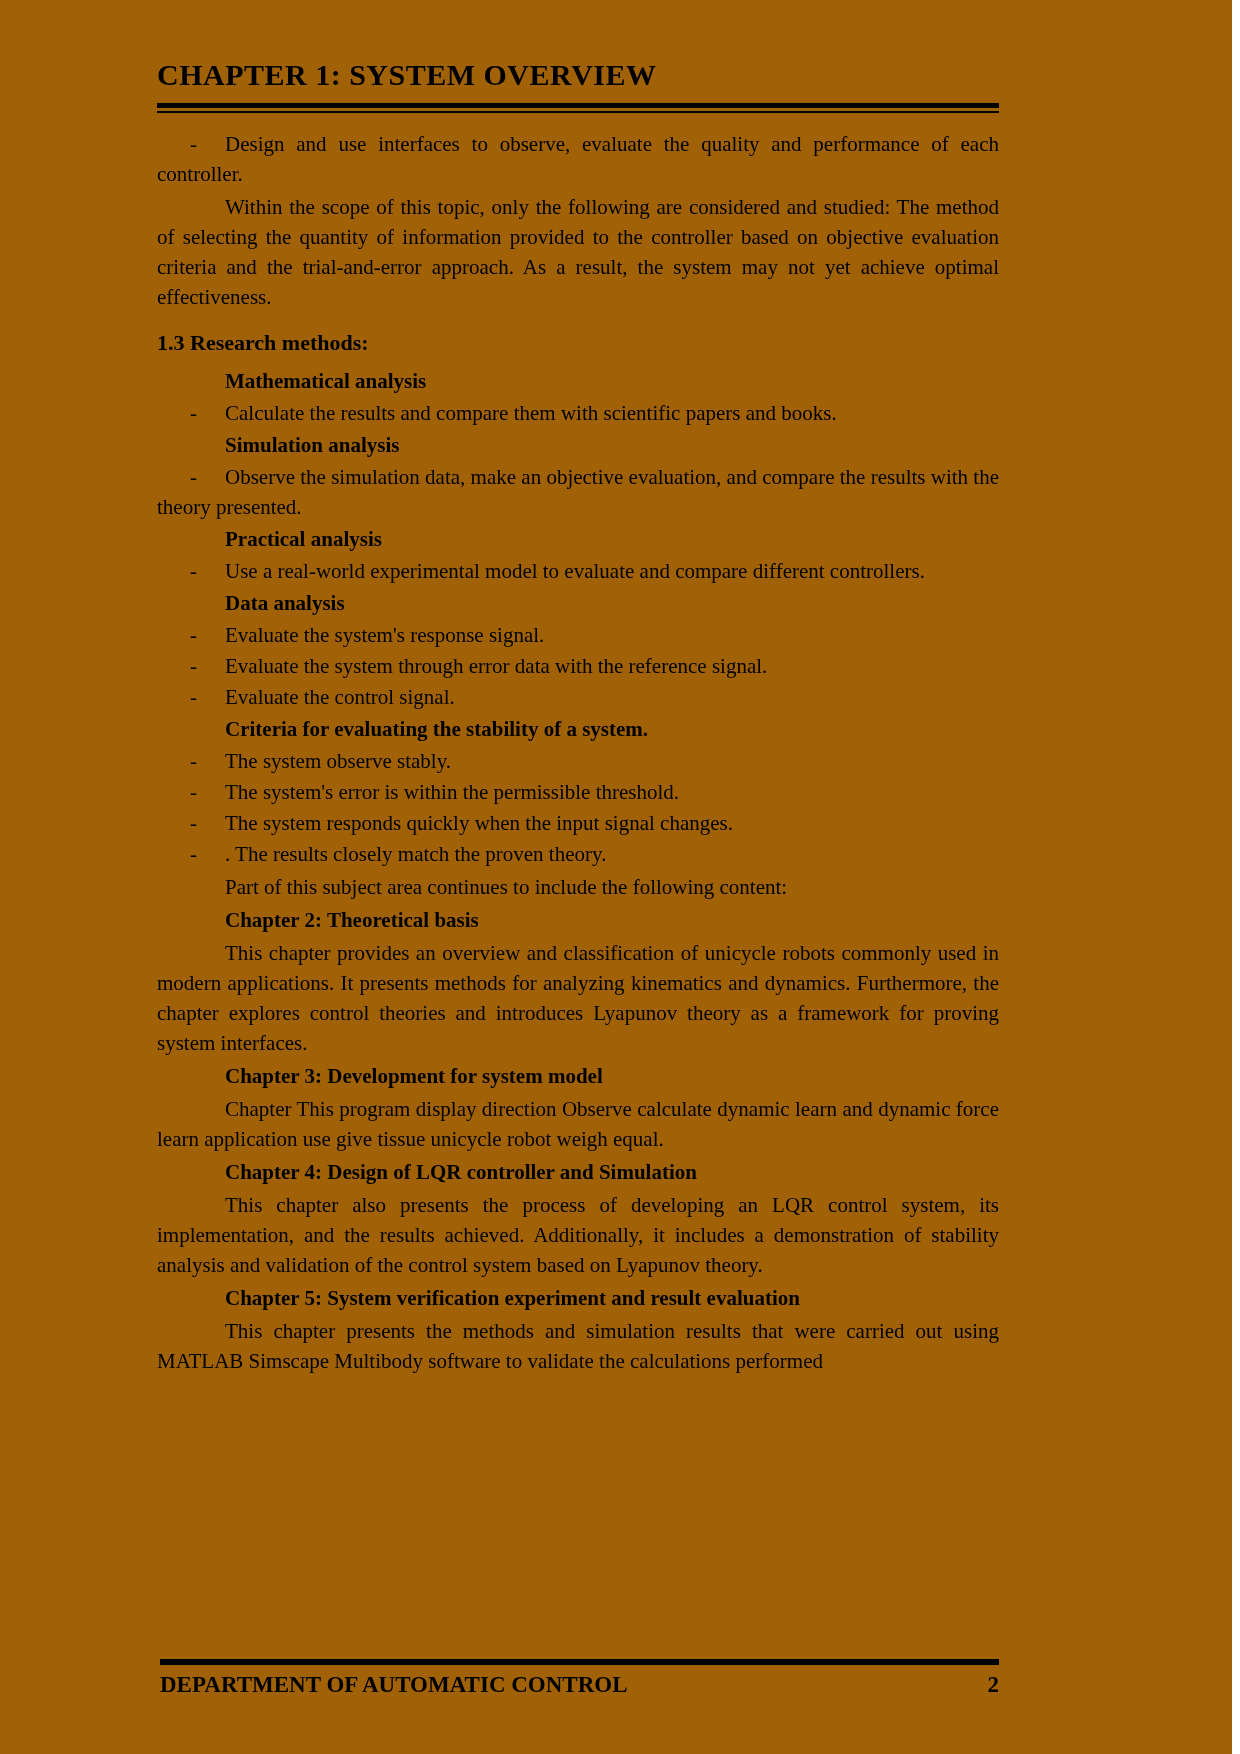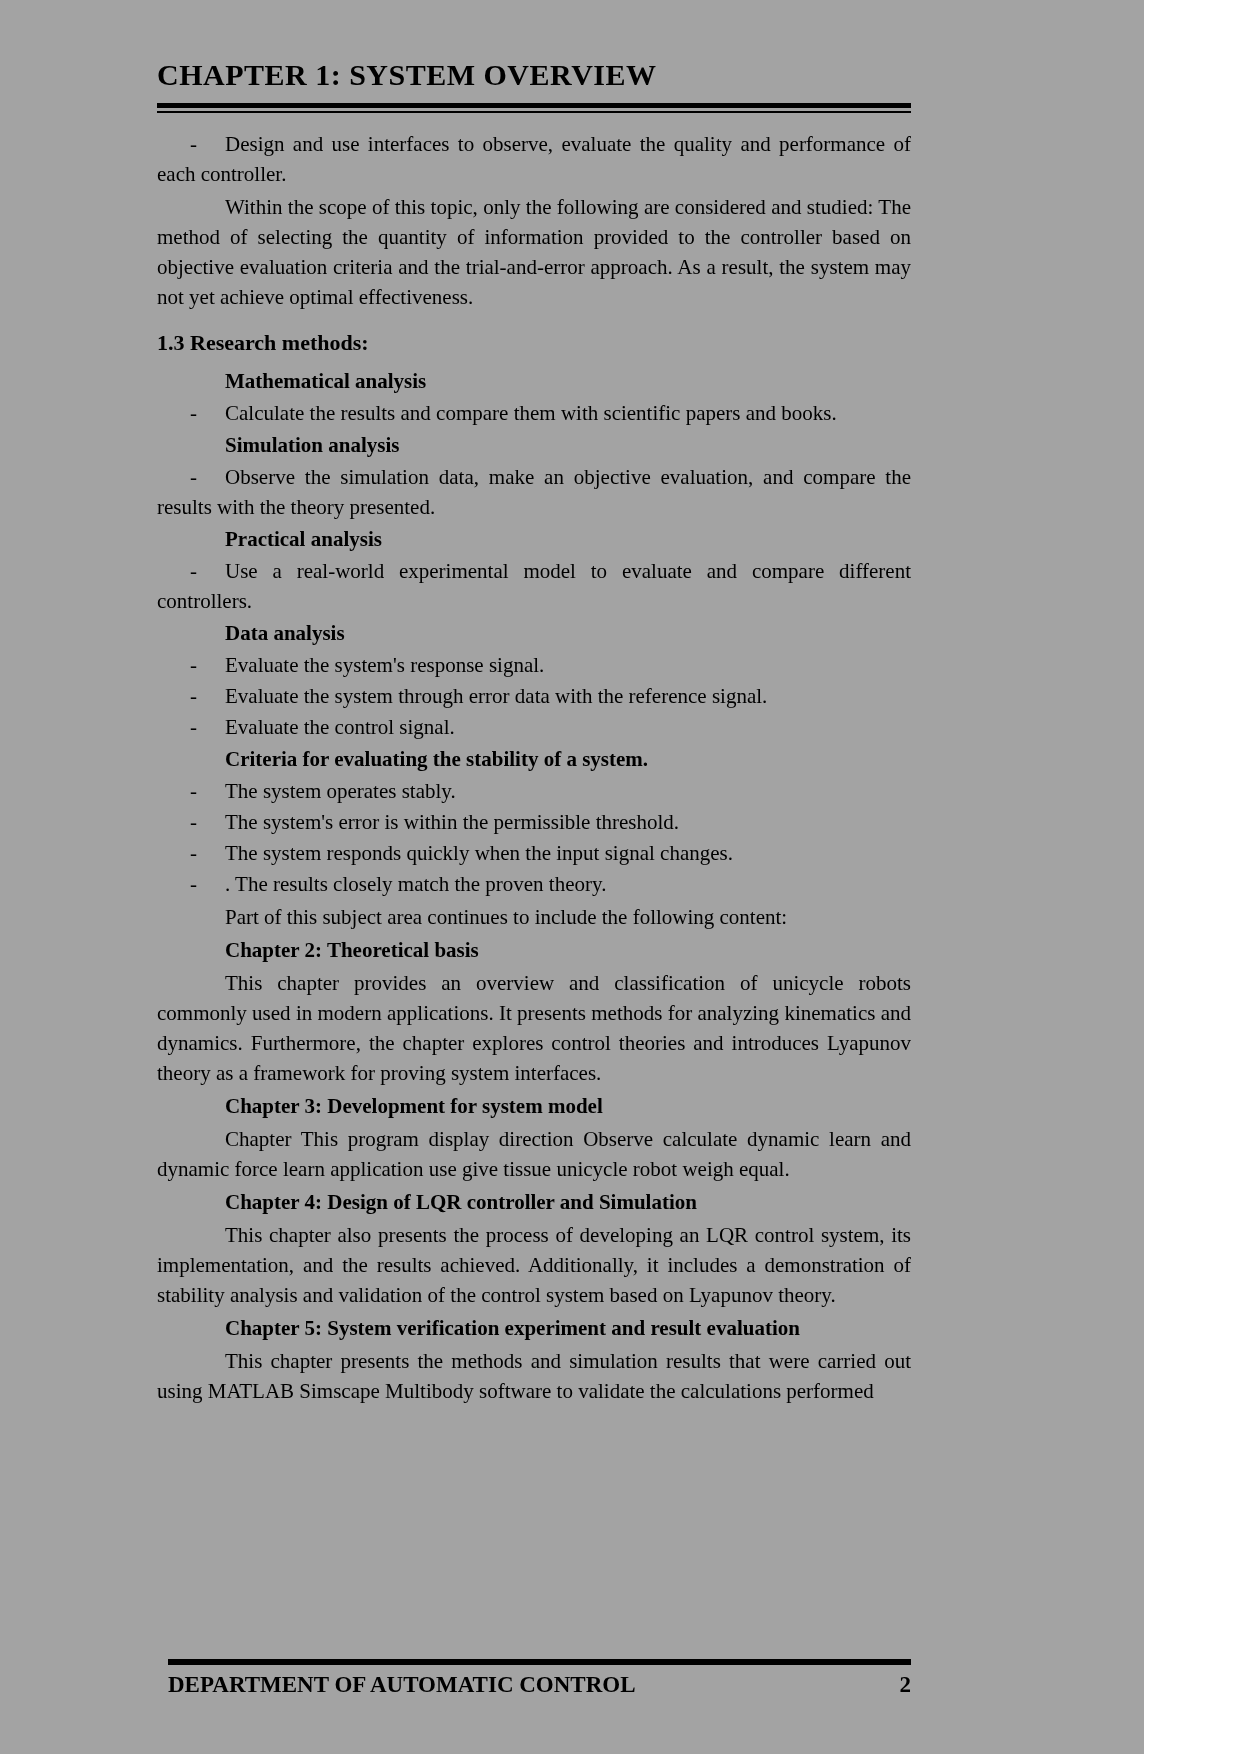--- a/index.html
+++ b/index.html
@@ -1,20 +1,20 @@
 <!DOCTYPE html>
 <html><head>
 <meta charset="utf-8">
 <style>
   html, body { margin: 0; padding: 0; background: #ffffff; }
   .page {
     position: relative;
-    width: 1144px;
+    width: 1232px;
     height: 1754px;
-    background: #a3a3a3;
+    background: #a16207;
     color: #000000;
     font-family: "Liberation Serif", "DejaVu Serif", serif;
     box-sizing: border-box;
     padding: 58px 233px 0 157px;
     overflow: hidden;
   }
   .chapter-title {
     font-size: 30px;
     font-weight: bold;
     letter-spacing: 0.5px;
@@ -52,21 +52,21 @@
     font-size: 22px;
     margin: 16px 0 8px 0;
   }
   .sub {
     font-weight: bold;
     margin: 2px 0;
     padding-left: 68px;
   }
   .footer {
     position: absolute;
-    left: 168px;
+    left: 160px;
     right: 233px;
     bottom: 56px;
     border-top: 6px solid #000;
     padding-top: 7px;
     display: flex;
     justify-content: space-between;
     align-items: baseline;
     font-weight: bold;
     font-size: 23px;
     text-align: right;
@@ -87,21 +87,21 @@
       <div class="block bullet"><span class="marker">-</span><span>Calculate the results and compare them with scientific papers and books.</span></div>
       <div class="block sub">Simulation analysis</div>
       <div class="block bullet"><span class="marker">-</span><span>Observe the simulation data, make an objective evaluation, and compare the results with the theory presented.</span></div>
       <div class="block sub">Practical analysis</div>
       <div class="block bullet"><span class="marker">-</span><span>Use a real-world experimental model to evaluate and compare different controllers.</span></div>
       <div class="block sub">Data analysis</div>
       <div class="block bullet"><span class="marker">-</span><span>Evaluate the system's response signal.</span></div>
       <div class="block bullet"><span class="marker">-</span><span>Evaluate the system through error data with the reference signal.</span></div>
       <div class="block bullet"><span class="marker">-</span><span>Evaluate the control signal.</span></div>
       <div class="block sub">Criteria for evaluating the stability of a system.</div>
-      <div class="block bullet"><span class="marker">-</span><span>The system operates stably.</span></div>
+      <div class="block bullet"><span class="marker">-</span><span>The system observe stably.</span></div>
       <div class="block bullet"><span class="marker">-</span><span>The system's error is within the permissible threshold.</span></div>
       <div class="block bullet"><span class="marker">-</span><span>The system responds quickly when the input signal changes.</span></div>
       <div class="block bullet"><span class="marker">-</span><span>. The results closely match the proven theory.</span></div>
       <div class="block para">Part of this subject area continues to include the following content:</div>
       <div class="block sub">Chapter 2: Theoretical basis</div>
       <div class="block para">This chapter provides an overview and classification of unicycle robots commonly used in modern applications. It presents methods for analyzing kinematics and dynamics. Furthermore, the chapter explores control theories and introduces Lyapunov theory as a framework for proving system interfaces.</div>
       <div class="block sub">Chapter 3: Development for system model</div>
       <div class="block para">Chapter This program display direction Observe calculate dynamic learn and dynamic force learn application use give tissue unicycle robot weigh equal.</div>
       <div class="block sub">Chapter 4: Design of LQR controller and Simulation</div>
       <div class="block para">This chapter also presents the process of developing an LQR control system, its implementation, and the results achieved. Additionally, it includes a demonstration of stability analysis and validation of the control system based on Lyapunov theory.</div>

